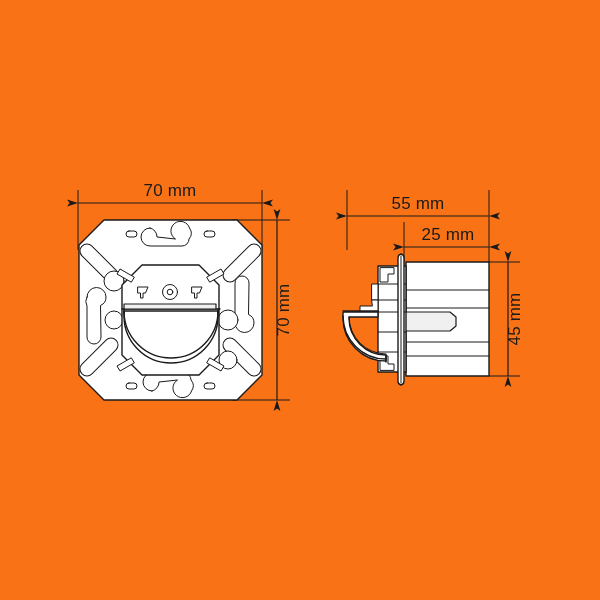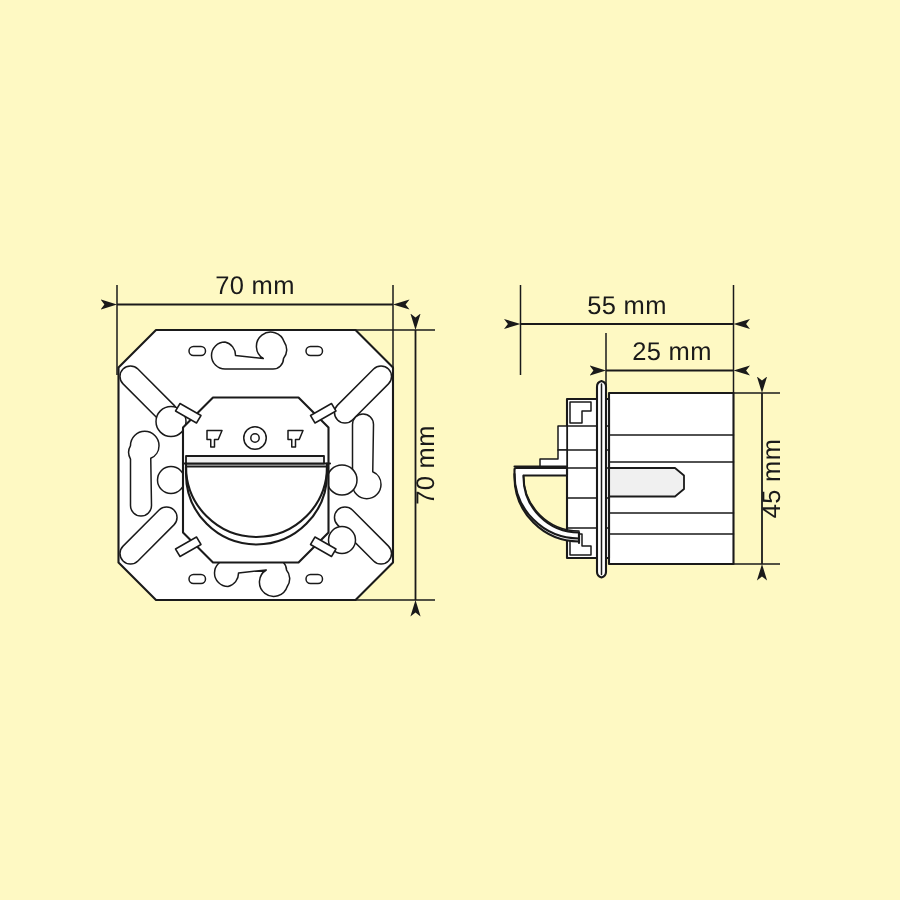--- a/index.html
+++ b/index.html
@@ -11,21 +11,21 @@
   body {
     width: 600px;
     height: 600px;
     overflow: hidden;
     font-family: "Liberation Sans", sans-serif;
   }
   #drawing-canvas {
     position: relative;
     width: 600px;
     height: 600px;
-    background: #fef9c3;
+    background: #f97316;
   }
   #drawing-canvas svg {
     display: block;
   }
   .dim-text {
     font-family: "Liberation Sans", sans-serif;
     font-size: 17px;
     fill: #1a1a1a;
     letter-spacing: 0.2px;
   }

